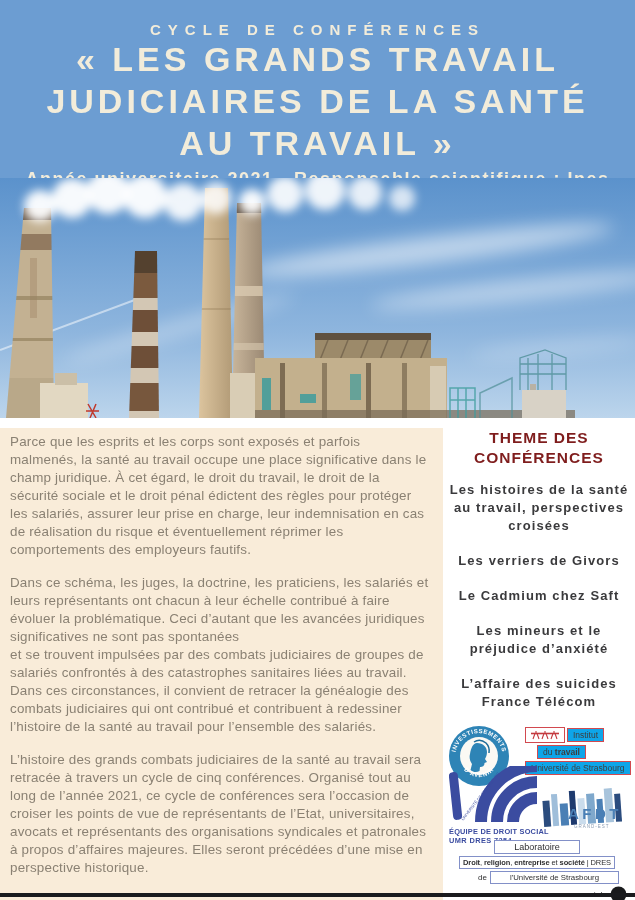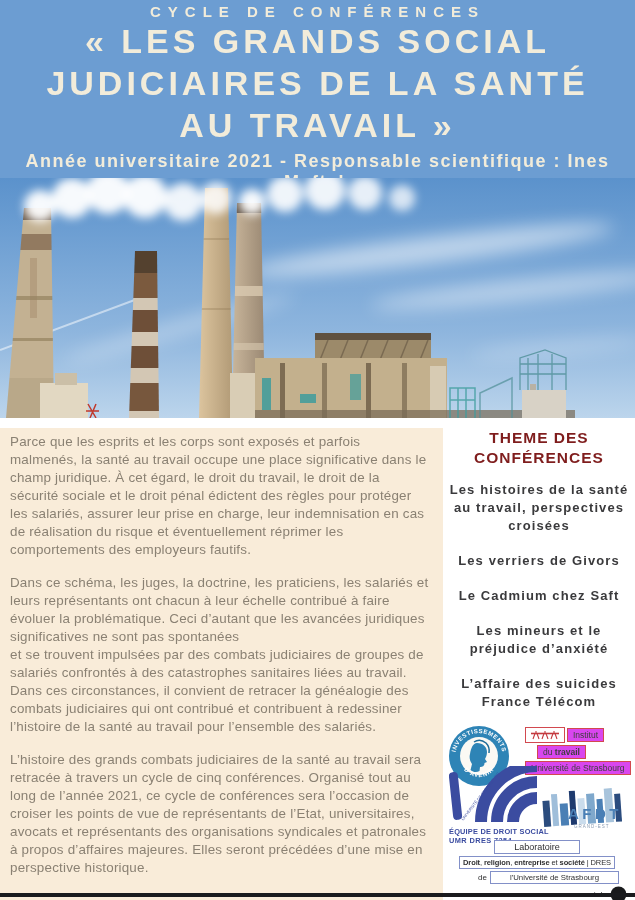--- a/index.html
+++ b/index.html
@@ -8,21 +8,21 @@
     background:#ffffff; overflow:hidden;
     font-family:"Liberation Sans", sans-serif;
   }
 
   
   .header {
     position:absolute; top:0; left:0; width:635px; height:178px;
     background:#6C9DD2; text-align:center; color:#F2ECDA;
   }
   .kicker {
-    padding-top:3px; font-size:15px; font-weight:700; letter-spacing:7px;
+    padding-top:21px; font-size:15px; font-weight:700; letter-spacing:7px;
   }
   .title { margin-top:5px; font-size:34px; font-weight:700; letter-spacing:4px; line-height:42px; }
   .title span { display:block; }
   .subtitle { margin-top:5px; font-size:18px; font-weight:700; letter-spacing:1.5px; }
 
   
   .photo { position:absolute; top:178px; left:0; width:635px; height:240px; }
   .photo svg { display:block; }
 
   
@@ -51,21 +51,21 @@
     margin-bottom:17px; font-size:13px; font-weight:700;
     letter-spacing:1.1px; line-height:18px; color:#3A3A3C;
   }
 
   
   .logo-abs { position:absolute; }
   .badge { left:4px; top:296px; }
   .institut { left:82px; top:299px; text-align:left; font-size:8.5px; color:#3E3E3E; }
   .itl-row { margin-bottom:2px; white-space:nowrap; }
   .itl-box {
-    display:inline-block; border:1px solid #D2494F; background:#d946ef;
+    display:inline-block; border:1px solid #D2494F; background:#0ea5e9;
     padding:1px 5px; vertical-align:middle;
   }
   .itl-icon-box { display:inline-block; border:1px solid #D2494F; padding:2px 4px 0 4px; vertical-align:middle; margin-right:2px; }
   .eds { left:6px; top:338px; text-align:left; }
   .eds-name { margin-top:1px; font-size:7.4px; font-weight:700; color:#3B4CA0; letter-spacing:0.2px; }
   .eds-unit { font-size:7.4px; font-weight:700; color:#3B4CA0; letter-spacing:0.4px; }
   .afdt { left:98px; top:360px; }
 
   .lab { left:2px; top:412px; width:184px; font-size:8.8px; color:#2F2F31; text-align:center; }
   .lab-box { display:inline-block; border:1px solid #8290C8; background:#fff; padding:1px 19px; }
@@ -81,21 +81,21 @@
   }
 </style>
 </head>
 <body>
 
 <div class="page">
 
   <header class="header">
     <div class="kicker">CYCLE DE CONFÉRENCES</div>
     <h1 class="title" style="margin:0;">
-      <span>« LES GRANDS SOCIAL</span>
+      <span>« LES GRANDS TRAVAIL</span>
       <span>JUDICIAIRES DE LA SANTÉ</span>
       <span>AU TRAVAIL »</span>
     </h1>
     <div class="subtitle">Année universitaire 2021 - Responsable scientifique : Ines Meftah</div>
   </header>
 
   <div class="photo">
     <svg width="635" height="240" viewBox="0 0 635 240" xmlns="http://www.w3.org/2000/svg">
       <defs>
         <linearGradient id="sky" x1="0" y1="0" x2="0" y2="1">

